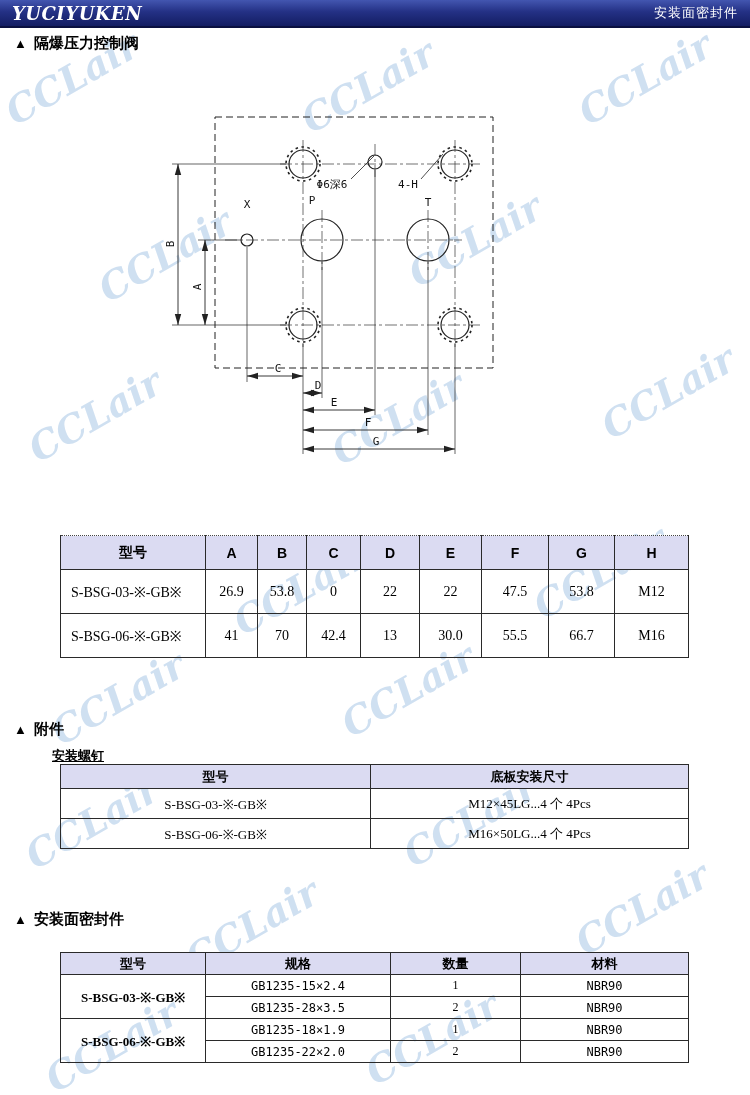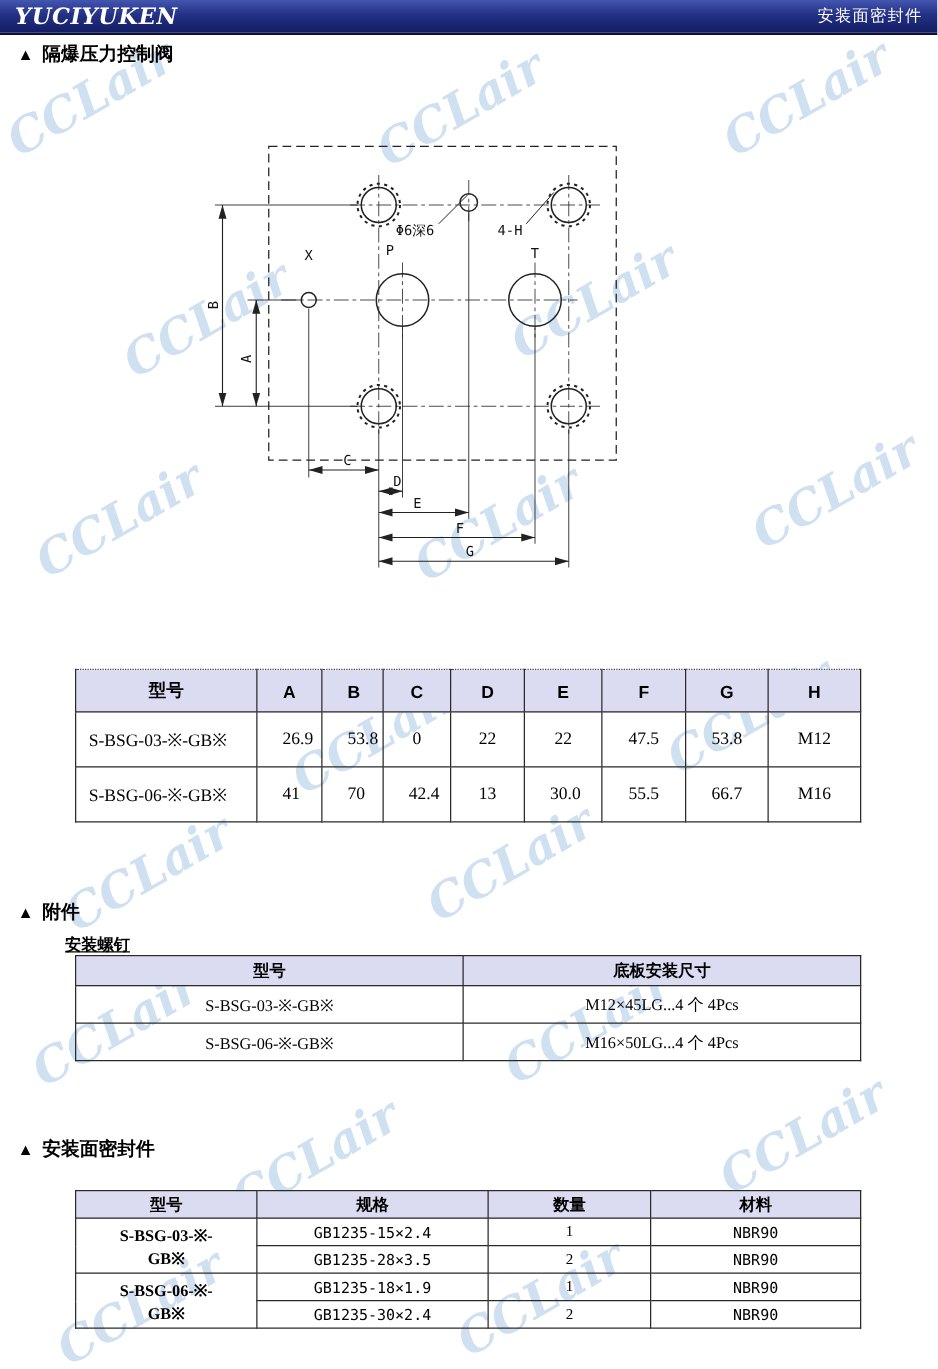--- a/index.html
+++ b/index.html
@@ -38,21 +38,21 @@
   .tri{font-size:13px;}
   .sub-h{position:absolute;left:52px;z-index:2;font-size:13px;font-weight:bold;text-decoration:underline;}
   
   .drawing{position:absolute;left:150px;top:92px;z-index:2;}
   
   table{
     position:absolute;left:60px;width:628px;z-index:2;
     border-collapse:collapse;table-layout:fixed;
     font-family:"Liberation Serif",serif;font-size:13px;
   }
-  th,td{border:1px solid #2a2a2a;text-align:center;padding:0 20px;box-sizing:border-box;background:transparent;}
+  th,td{border:1px solid #2a2a2a;text-align:center;padding:0 5px;box-sizing:border-box;background:transparent;}
   th{background:#dbdbf2;font-weight:bold;font-family:"Liberation Sans",sans-serif;font-size:13px;}
   .tbl1{top:535px;}
   .tbl1 th{height:34px;border-top:1px dotted #444;font-size:14px;}
   .tbl1 td{height:44px;font-size:14px;}
   .tbl1 td.model{text-align:left;padding-left:10px;}
   .tbl2{top:764px;}
   .tbl2 th{height:24px;}
   .tbl2 td{height:30px;}
   .tbl3{top:952px;}
   .tbl3 th{height:22px;}
@@ -295,18 +295,18 @@
       <td>2</td>
       <td class="mono">NBR90</td>
     </tr>
     <tr>
       <td class="model" rowspan="2">S-BSG-06-※-GB※</td>
       <td class="mono">GB1235-18×1.9</td>
       <td>1</td>
       <td class="mono">NBR90</td>
     </tr>
     <tr>
-      <td class="mono">GB1235-30×2.4</td>
+      <td class="mono">GB1235-22×2.0</td>
       <td>2</td>
       <td class="mono">NBR90</td>
     </tr>
   </tbody>
 </table>
 
 </body></html>

